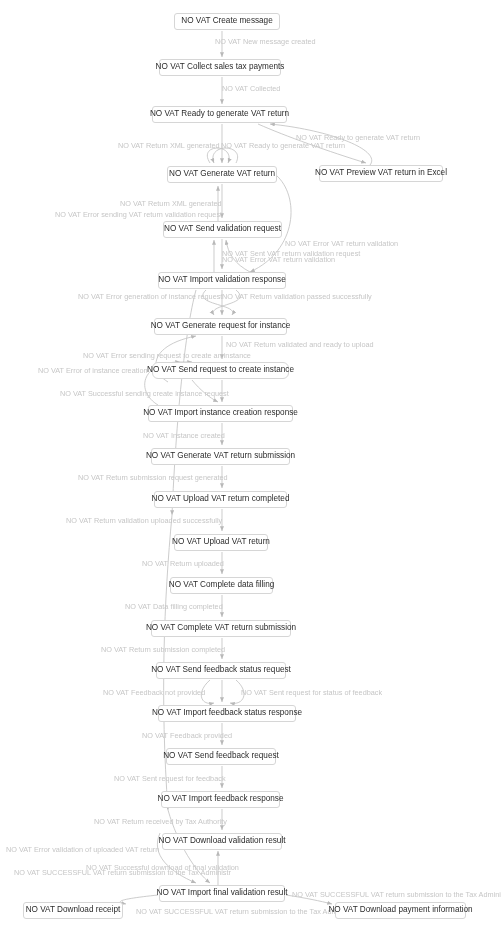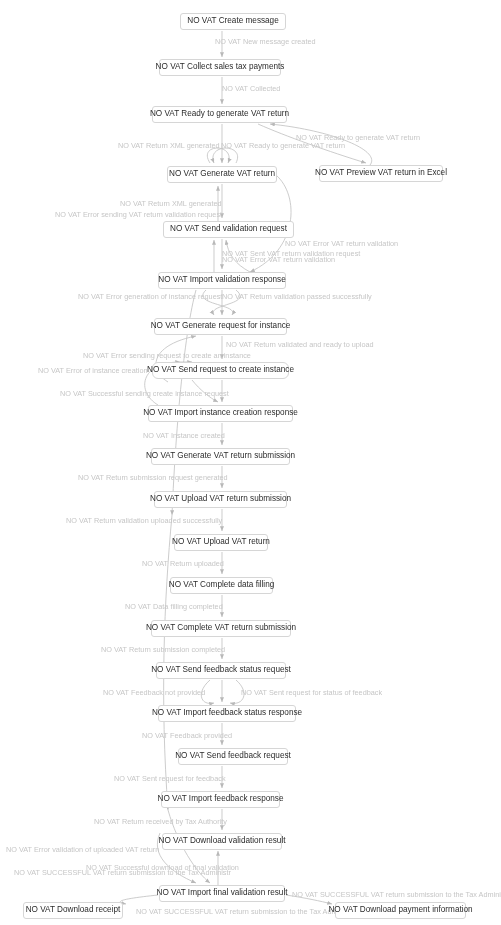--- a/index.html
+++ b/index.html
@@ -144,36 +144,36 @@
     <div class="elabel" style="left: 103px; top: 689px;">NO VAT Feedback not provided</div>
     <div class="elabel" style="left: 241px; top: 689px;">NO VAT Sent request for status of feedback</div>
     <div class="elabel" style="left: 127px; top: 732px; padding-left: 15px;">NO VAT Feedback provided</div>
     <div class="elabel" style="left: 114px; top: 775px;">NO VAT Sent request for feedback</div>
     <div class="elabel" style="left: 94px; top: 818px;">NO VAT Return received by Tax Authority</div>
     <div class="elabel" style="left: 6px; top: 846px;">NO VAT Error validation of uploaded VAT return</div>
     <div class="elabel" style="left: 86px; top: 864px;">NO VAT Successful download of final validation</div>
     <div class="elabel" style="left: 14px; top: 869px;">NO VAT SUCCESSFUL VAT return submission to the Tax Administr</div>
     <div class="elabel" style="left: 292px; top: 891px;">NO VAT SUCCESSFUL VAT return submission to the Tax Administr</div>
     <div class="elabel" style="left: 136px; top: 908px;">NO VAT SUCCESSFUL VAT return submission to the Tax Admini</div>
-    <div class="node" style="left: 174px; top: 13px; width: 106px; margin-left: 6px;">NO VAT Create message</div>
+    <div class="node" style="left: 174px; top: 13px; width: 106px;">NO VAT Create message</div>
     <div class="node" style="left: 159px; top: 59px; width: 122px;">NO VAT Collect sales tax payments</div>
     <div class="node" style="left: 152px; top: 106px; width: 135px;">NO VAT Ready to generate VAT return</div>
     <div class="node" style="left: 319px; top: 165px; width: 124px;">NO VAT Preview VAT return in Excel</div>
     <div class="node" style="left: 167px; top: 166px; width: 110px;">NO VAT Generate VAT return</div>
-    <div class="node" style="left: 163px; top: 221px; width: 131px;">NO VAT Send validation request</div>
+    <div class="node" style="left: 163px; top: 221px; width: 119px;">NO VAT Send validation request</div>
     <div class="node" style="left: 158px; top: 272px; width: 128px;">NO VAT Import validation response</div>
     <div class="node" style="left: 154px; top: 318px; width: 133px;">NO VAT Generate request for instance</div>
     <div class="node" style="left: 152px; top: 362px; width: 137px; border-radius: 6px;">NO VAT Send request to create instance</div>
     <div class="node" style="left: 148px; top: 405px; width: 145px;">NO VAT Import instance creation response</div>
     <div class="node" style="left: 151px; top: 448px; width: 139px;">NO VAT Generate VAT return submission</div>
-    <div class="node" style="left: 154px; top: 491px; width: 133px;">NO VAT Upload VAT return submission</div>
+    <div class="node" style="left: 154px; top: 491px; width: 133px;">NO VAT Upload VAT return completed</div>
     <div class="node" style="left: 174px; top: 534px; width: 94px;">NO VAT Upload VAT return</div>
     <div class="node" style="left: 170px; top: 577px; width: 103px;">NO VAT Complete data filling</div>
     <div class="node" style="left: 151px; top: 620px; width: 140px;">NO VAT Complete VAT return submission</div>
     <div class="node" style="left: 156px; top: 662px; width: 130px;">NO VAT Send feedback status request</div>
     <div class="node" style="left: 158px; top: 705px; width: 138px;">NO VAT Import feedback status response</div>
-    <div class="node" style="left: 166px; top: 748px; width: 110px; margin-left: 12px;">NO VAT Send feedback request</div>
+    <div class="node" style="left: 166px; top: 748px; width: 110px;">NO VAT Send feedback request</div>
     <div class="node" style="left: 161px; top: 791px; width: 119px; text-align: center;">NO VAT Import feedback response</div>
     <div class="node" style="left: 162px; top: 833px; width: 120px;">NO VAT Download validation result</div>
     <div class="node" style="left: 159px; top: 885px; width: 126px;">NO VAT Import final validation result</div>
     <div class="node" style="left: 23px; top: 902px; width: 100px;">NO VAT Download receipt</div>
     <div class="node" style="left: 335px; top: 902px; width: 131px;">NO VAT Download payment information</div>
   </div>
 
 </body></html>

